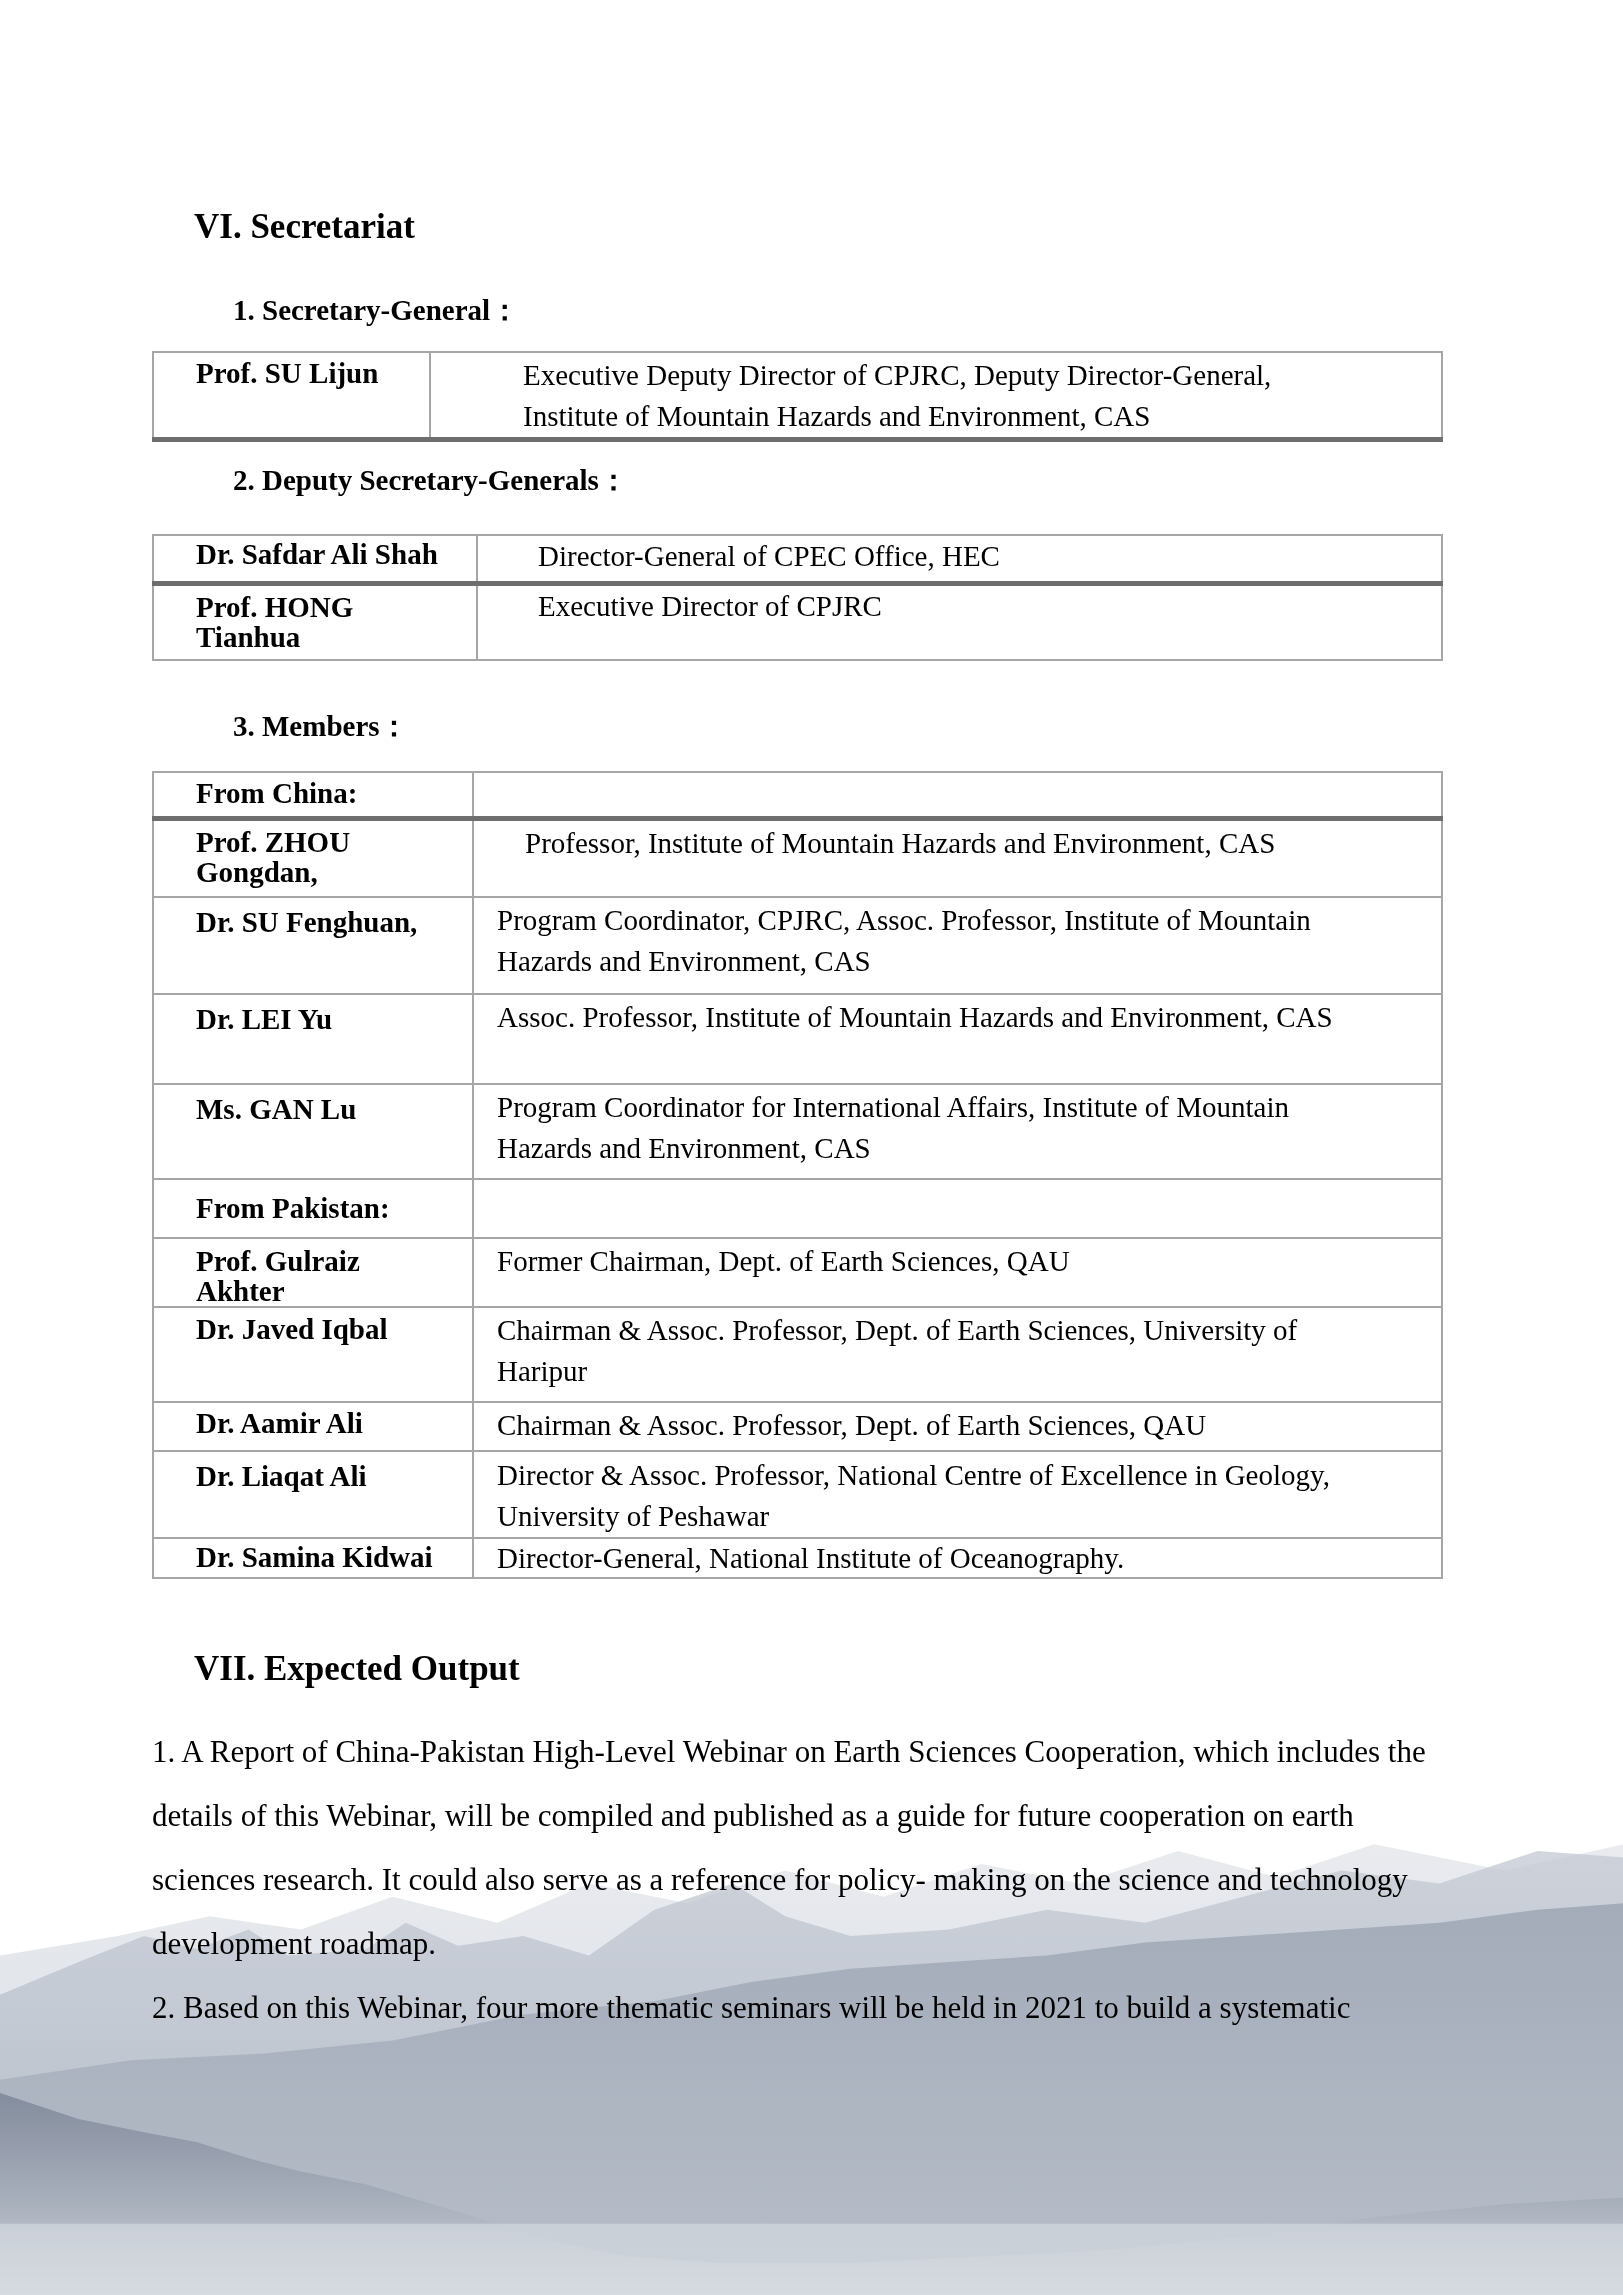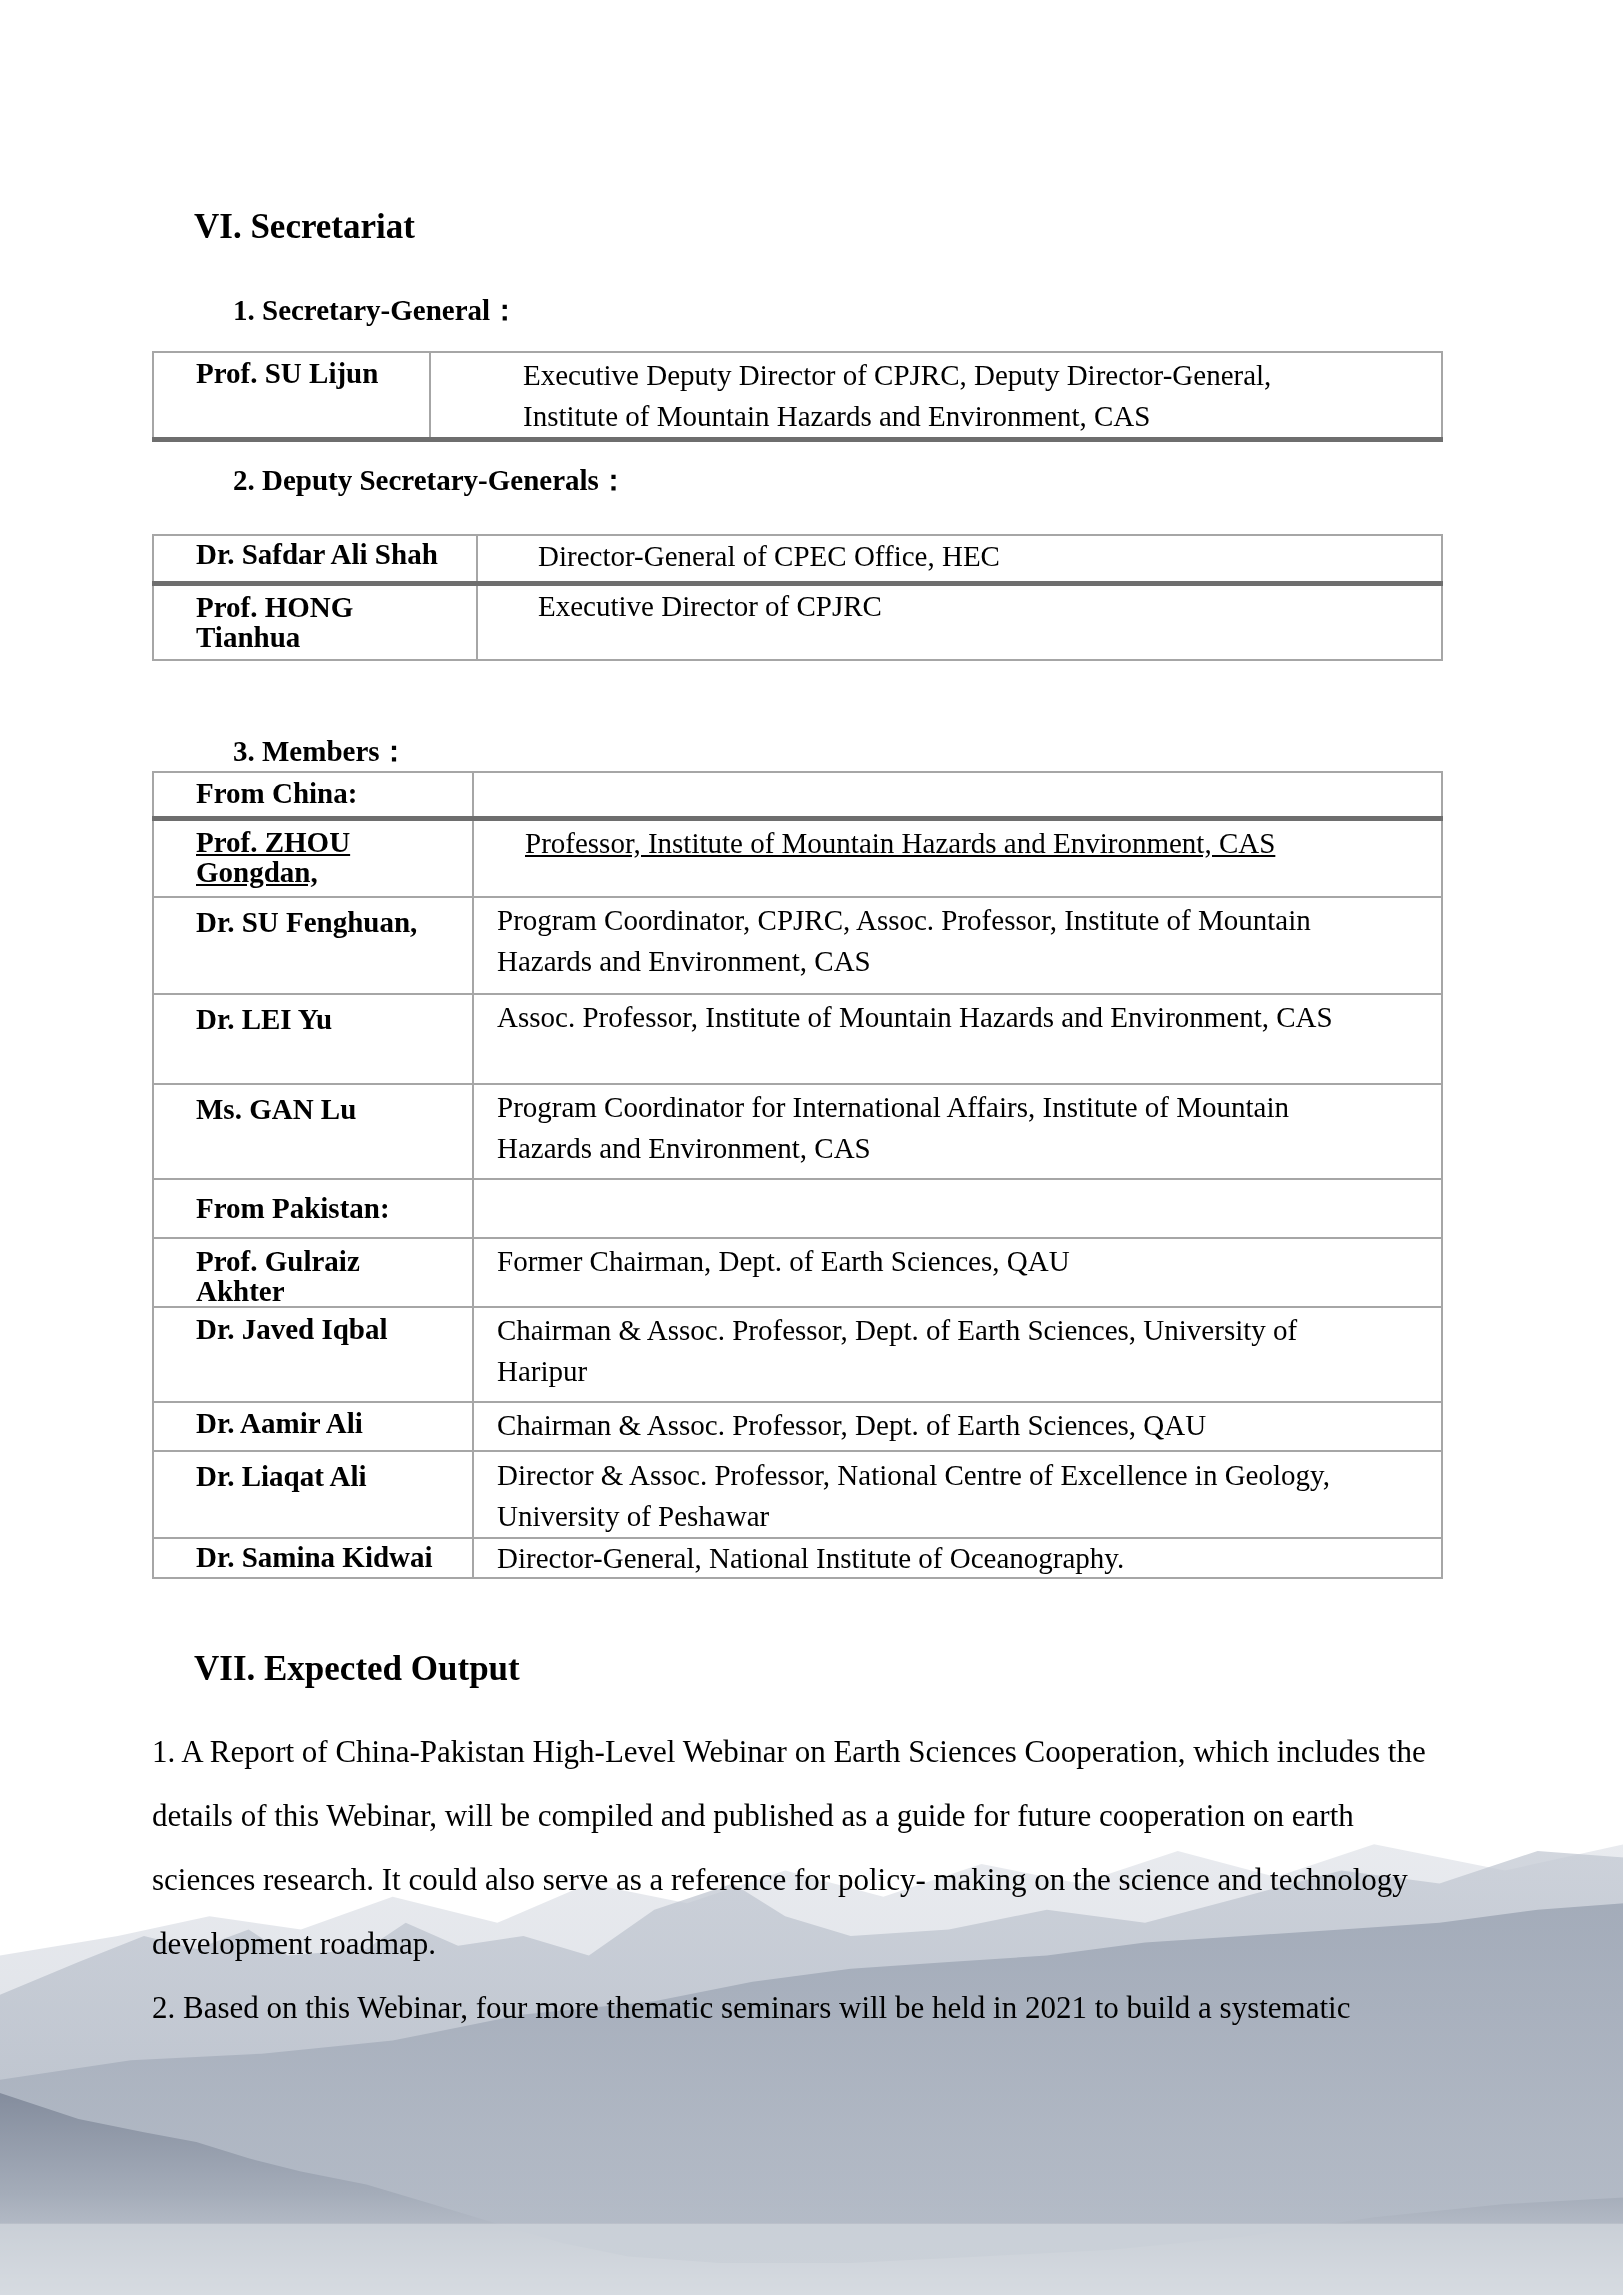--- a/index.html
+++ b/index.html
@@ -92,33 +92,33 @@
       <td class="name" style="padding-top:2.6px;">Dr. Safdar Ali Shah</td>
       <td class="desc" style="padding-left:60px; padding-top:0;">Director-General of CPEC Office, HEC</td>
     </tr>
     <tr style="height:77px;">
       <td class="name" style="padding-right:79px;">Prof. HONG Tianhua</td>
       <td class="desc" style="padding-left:60px; padding-top:0;">Executive Director of CPJRC</td>
     </tr>
   </tbody>
     </table>
 
-  <div class="h2" style="top:737px;">3. Members：</div>
+  <div class="h2" style="top:712px;">3. Members：</div>
 
   <table class="t" style="top:771px;">
     <colgroup>
         <col style="width:320px">
         <col>
       </colgroup>
     <tbody>
         <tr class="thick" style="height:46px;">
       <td class="name" style="padding-top:5.2px;">From China:</td>
       <td class="desc"></td>
     </tr>
-    <tr style="height:79px;text-decoration:underline;">
+    <tr style="height:79px;">
       <td class="name" style="padding-right:92px;">Prof. ZHOU Gongdan,</td>
       <td class="desc" style="padding-left:51px;">Professor, Institute of Mountain Hazards and Environment, CAS</td>
     </tr>
     <tr style="height:97px;">
       <td class="name" style="padding-top:9.2px;">Dr. SU Fenghuan,</td>
       <td class="desc" style="padding-right:59px;">Program Coordinator, CPJRC, Assoc. Professor, Institute of Mountain Hazards and Environment, CAS</td>
     </tr>
     <tr style="height:90px;">
       <td class="name" style="padding-top:9.2px;">Dr. LEI Yu</td>
       <td class="desc" style="padding-right:26px;">Assoc. Professor, Institute of Mountain Hazards and Environment, CAS</td>

